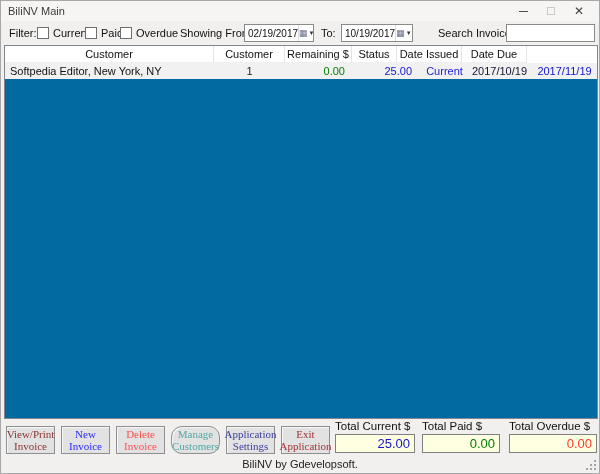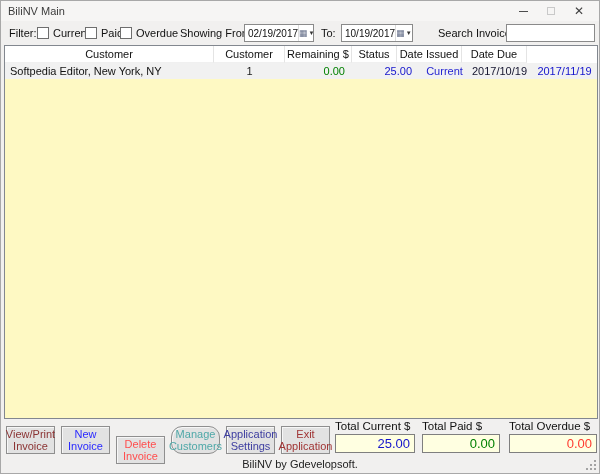--- a/index.html
+++ b/index.html
@@ -32,21 +32,21 @@
   .dp-btn { width:18px; height:100%; display:flex; align-items:center;
     justify-content:center; gap:1px; border-left:1px solid #dcdcdc; }
   .dp-cal { font-size:9px; color:#66708a; line-height:9px; }
   .dp-arrow { font-size:6px; color:#333; }
   .search-input { top:3px; left:505px; width:89px; height:18px;
     border:1px solid #8a8a8a; background:#fff; font-size:11px; padding:0 3px;
     font-family:"Liberation Sans", sans-serif; }
 
   
   .listview { position:absolute; left:3px; top:44px; width:594px; height:374px;
-    background:#fef9c3; border:1px solid #82878f; }
+    background:#0369a1; border:1px solid #82878f; }
   .lv-header { display:flex; height:17px; background:#fff; }
   .lv-hcell { display:flex; align-items:center; justify-content:center;
     border-right:1px solid #e4e4e4; border-bottom:1px solid #f0f0f0;
     color:#111; font-size:11px; }
   .lv-hcell.hl { background:#c9e7f8; }
   .lv-row { display:flex; height:16px; background:#f1f1f1; align-items:center;
     font-size:11px; }
   .lv-cell { display:block; line-height:16px; white-space:nowrap; overflow:hidden; }
   .w0 { width:209px; } .w1 { width:71px; } .w2 { width:70px; } .w3 { width:67px; }
   .w4 { width:45px; } .w5 { width:65px; } .w6 { width:65px; }
@@ -54,21 +54,21 @@
   .cell-invoice { text-align:center; }
   .cell-num { text-align:right; padding-right:10px; }
   .cell-center { text-align:center; }
 
   
   .action-btn { position:absolute; top:425px; width:49px; height:28px;
     background:#e2e2e2; border:1px solid #8f8f8f;
     box-shadow:inset 1px 1px 0 #f7f7f7;
     display:flex; align-items:center; justify-content:center; text-align:center;
     font-size:11px; line-height:12px; padding:0 1px; cursor:default;
-    font-family:Liberation Sans, sans-serif; }
+    font-family:Liberation Serif, serif; }
   .total-label { position:absolute; top:419px; font-size:11.5px; color:#111; }
   .total-box { position:absolute; top:433px; height:19px; background:#ffffe1;
     border:1px solid #7f7f7f; text-align:right; font-size:13px;
     line-height:17px; padding-right:4px; }
 
   .footer { position:absolute; bottom:3px; left:0; right:0; text-align:center;
     font-size:11px; color:#222; }
   .grip { position:absolute; right:3px; bottom:3px; width:10px; height:10px; }
   .grip::before { content:""; position:absolute; right:0; bottom:0;
     width:2px; height:2px; background:#a3a3a3;
@@ -146,21 +146,21 @@
       <span class="lv-cell w2 cell-num" style="color: rgb(0, 128, 0);">0.00</span>
       <span class="lv-cell w3 cell-num" style="color: rgb(20, 20, 204);">25.00</span>
       <span class="lv-cell w4 cell-center" style="color: rgb(31, 31, 209);">Current</span>
       <span class="lv-cell w5 cell-center" style="color: rgb(20, 20, 46);">2017/10/19</span>
       <span class="lv-cell w6 cell-center" style="color: rgb(20, 20, 204);">2017/11/19</span>
     </div>
   </div>
 
   <div class="action-btn" style="left: 5px; color: rgb(139, 51, 51);">View/Print Invoice</div>
   <div class="action-btn" style="left: 60px; color: rgb(41, 41, 255);">New Invoice</div>
-  <div class="action-btn" style="left: 115px; color: rgb(255, 77, 77); margin-top: 10px;">Delete Invoice</div>
+  <div class="action-btn" style="left: 115px; color: rgb(255, 77, 77);">Delete Invoice</div>
   <div class="action-btn" style="left: 170px; color: rgb(79, 168, 168); border-radius: 11px;">Manage Customers</div>
   <div class="action-btn" style="left: 225px; color: rgb(61, 61, 160);">Application Settings</div>
   <div class="action-btn" style="left: 280px; color: rgb(160, 53, 53);">Exit Application</div>
 
   <span class="total-label" style="left:334px">Total Current $</span>
   <div class="total-box" style="left: 334px; width: 80px; color: rgb(20, 20, 204);">25.00</div>
 
   <span class="total-label" style="left:421px">Total Paid $</span>
   <div class="total-box" style="left: 421px; width: 78px; color: rgb(0, 128, 0);">0.00</div>
 

